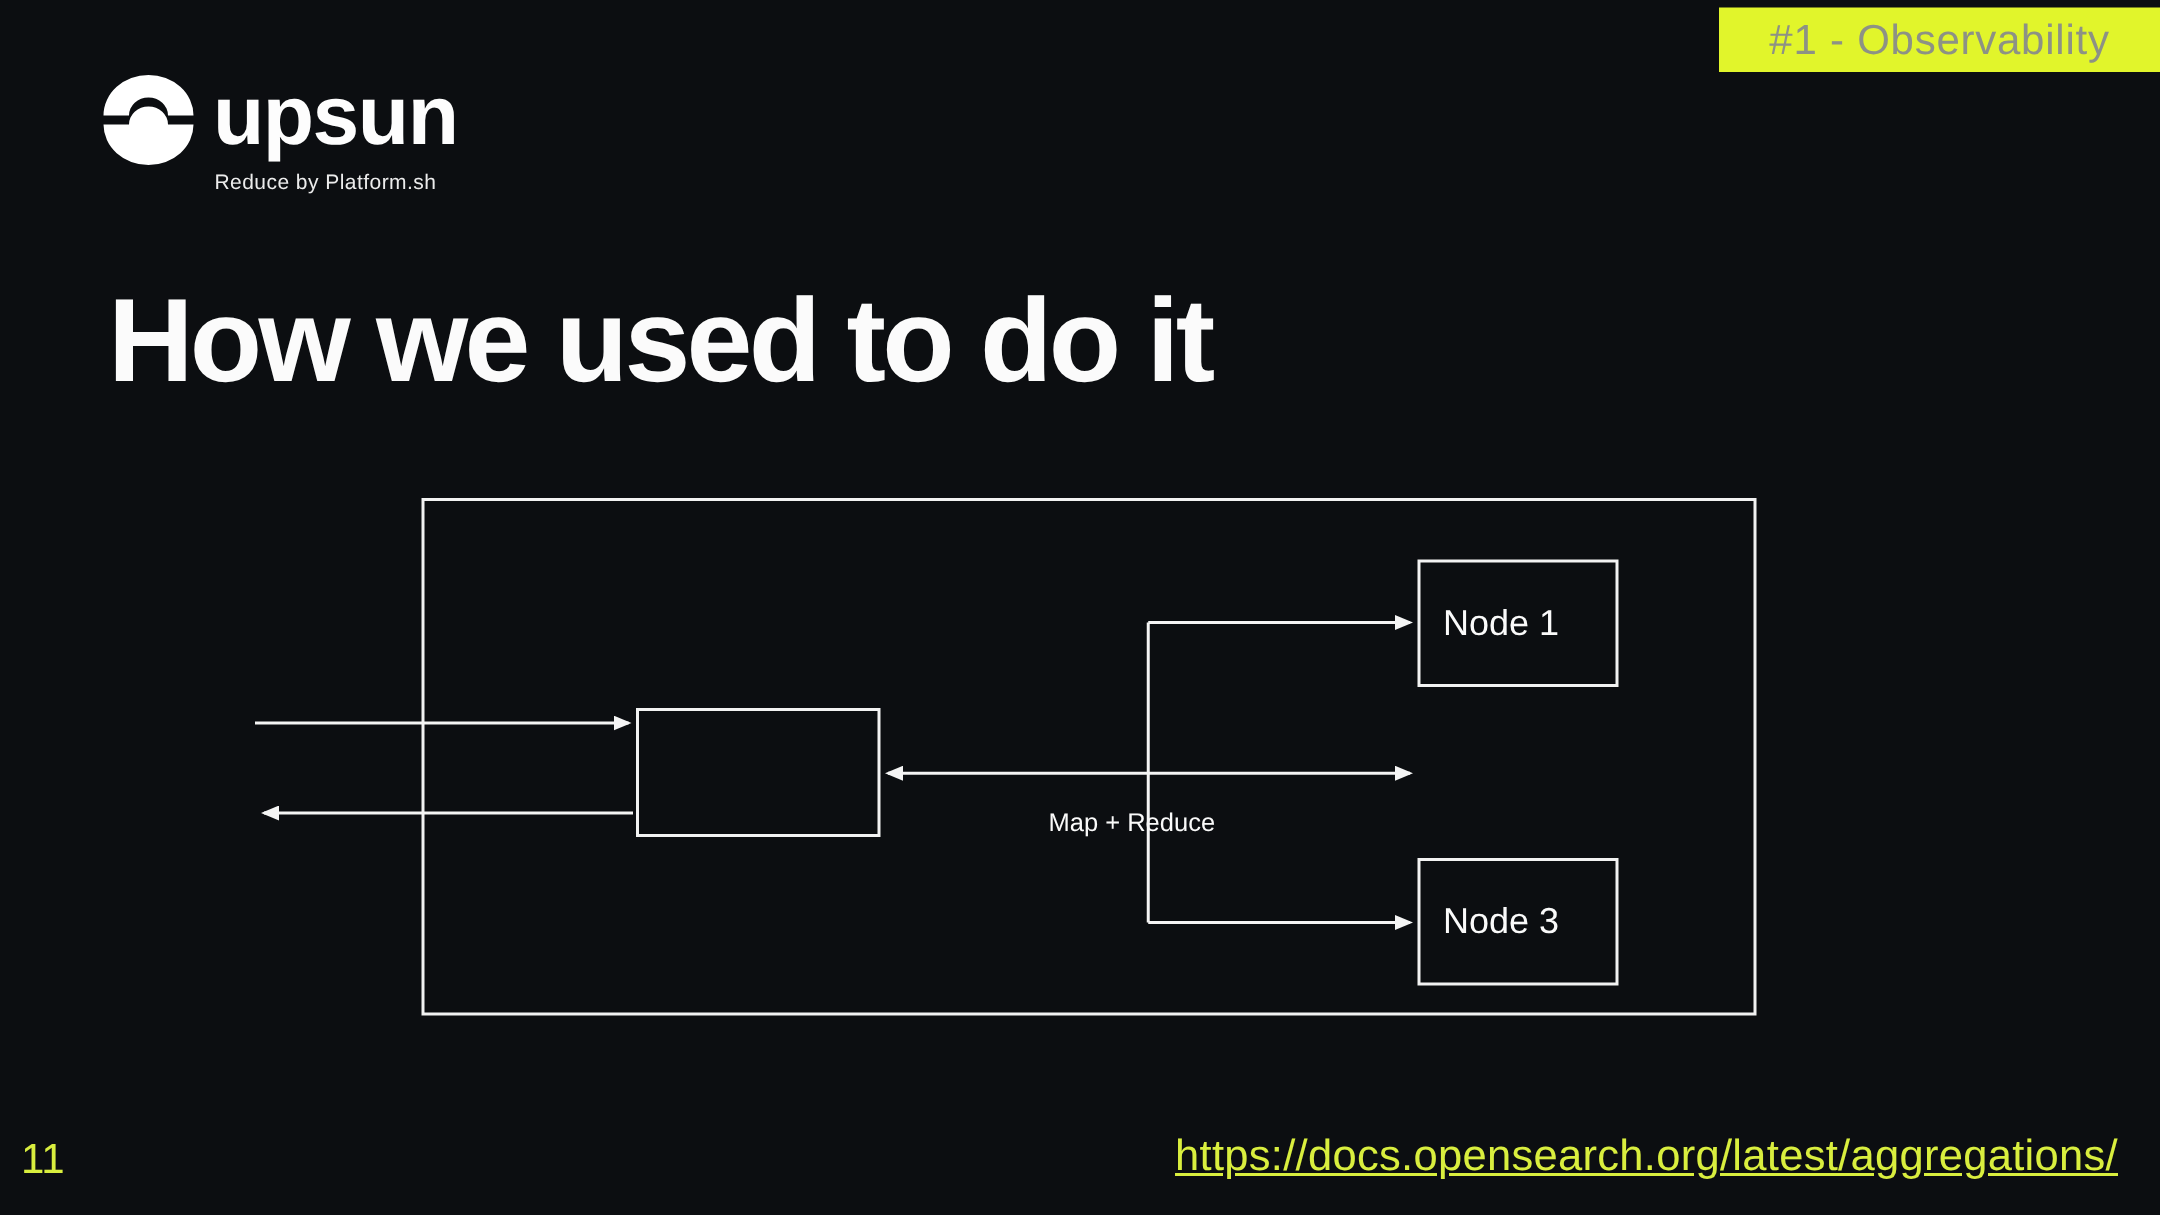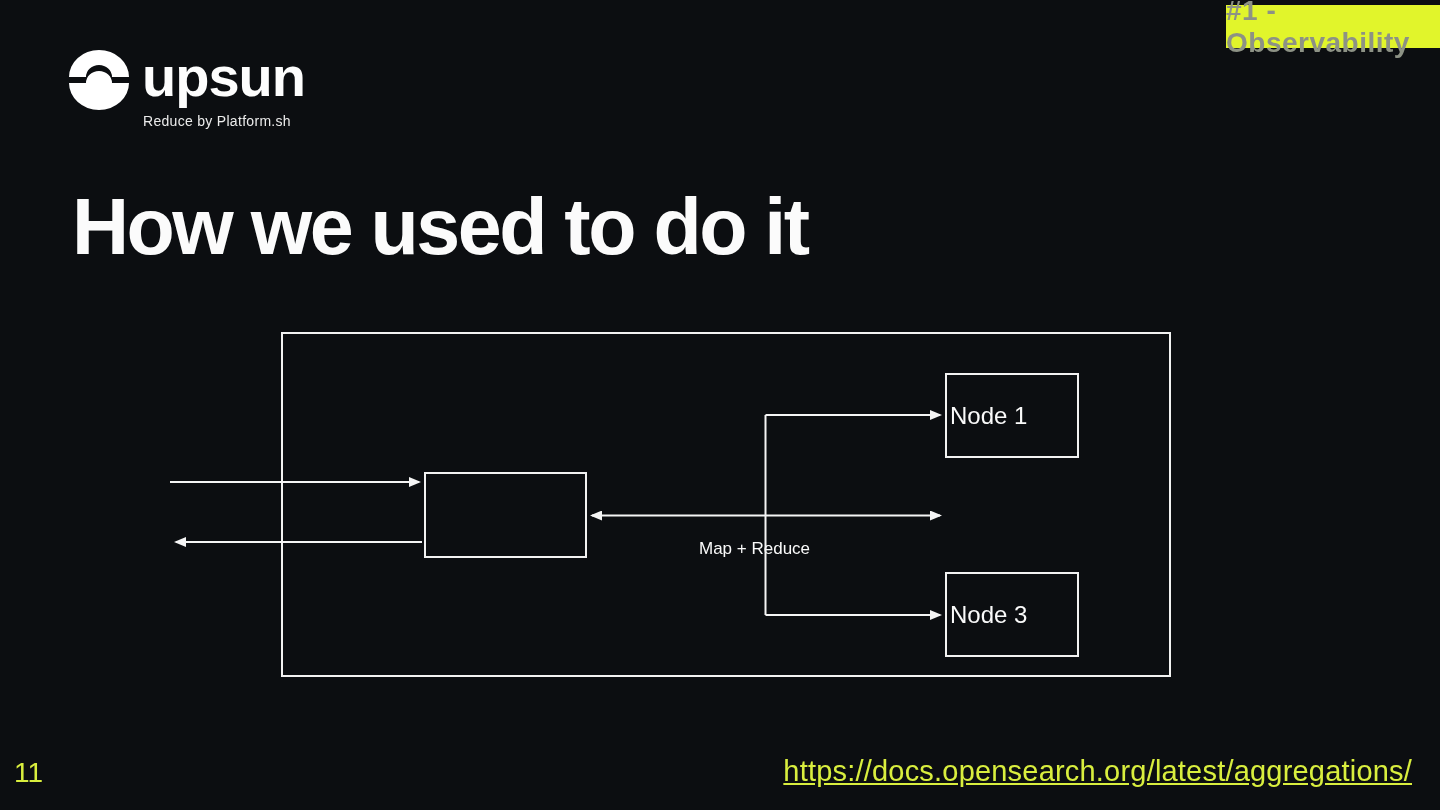--- a/index.html
+++ b/index.html
@@ -7,24 +7,24 @@
   body {
     position:relative;
     background: var(--bg, #0c0e11);
     font-family: "Liberation Sans", sans-serif;
     overflow:hidden;
     color:#f5f5f5;
   }
 
   
   .badge {
-    position:absolute; top:5px; right:0; width:214px; height:43px;
+    position:absolute; top:5px; right:0; width:294px; height:43px;
     background: var(--accent-badge, #e1f52b);
     color:#8d9285;
-    font-size:28px; font-weight:700;
+    font-size:28px; font-weight:400;
     display:flex; align-items:center; justify-content:center;
     letter-spacing:0.5px;
   }
 
   
   .logo { position:absolute; left:66px; top:50px; width:260px; height:85px; }
   .logo-icon { position:absolute; left:0; top:0; }
   .logo-word {
     position:absolute; left:76px; top:-6px;
     font-size:56px; font-weight:700; color:#fdfdfd; letter-spacing:-1px;
@@ -40,21 +40,21 @@
     font-size:79px; font-weight:800; color:#fbfbfb;
     letter-spacing:-2.5px; line-height:1.05; white-space:nowrap;text-align:center;
   }
 
   
   .diagram { position:absolute; left:140px; top:330px; width:1060px; height:360px; }
   .box { position:absolute; border:2px solid #f2f2f2; background:transparent; }
   .cluster-box { left:141px; top:2px;  width:890px; height:345px; }
   .coord-box   { left:284px; top:142px; width:163px; height:86px; }
   .node-box    { left:805px; width:134px; height:85px;
-                 display:flex; align-items:center; padding-left:3px;
+                 display:flex; align-items:center; padding-left:15px;
                  font-size:24px; color:#fafafa; }
   .node-1 { top:43px; }
   .node-2 { top:143px; }
   .node-3 { top:242px; }
   .cluster-label {
     position:absolute; left:263px; top:33px;
     font-size:26px; color:#fafafa; letter-spacing:0.2px;
   }
   .mapreduce-label {
     position:absolute; left:559px; top:209px;

